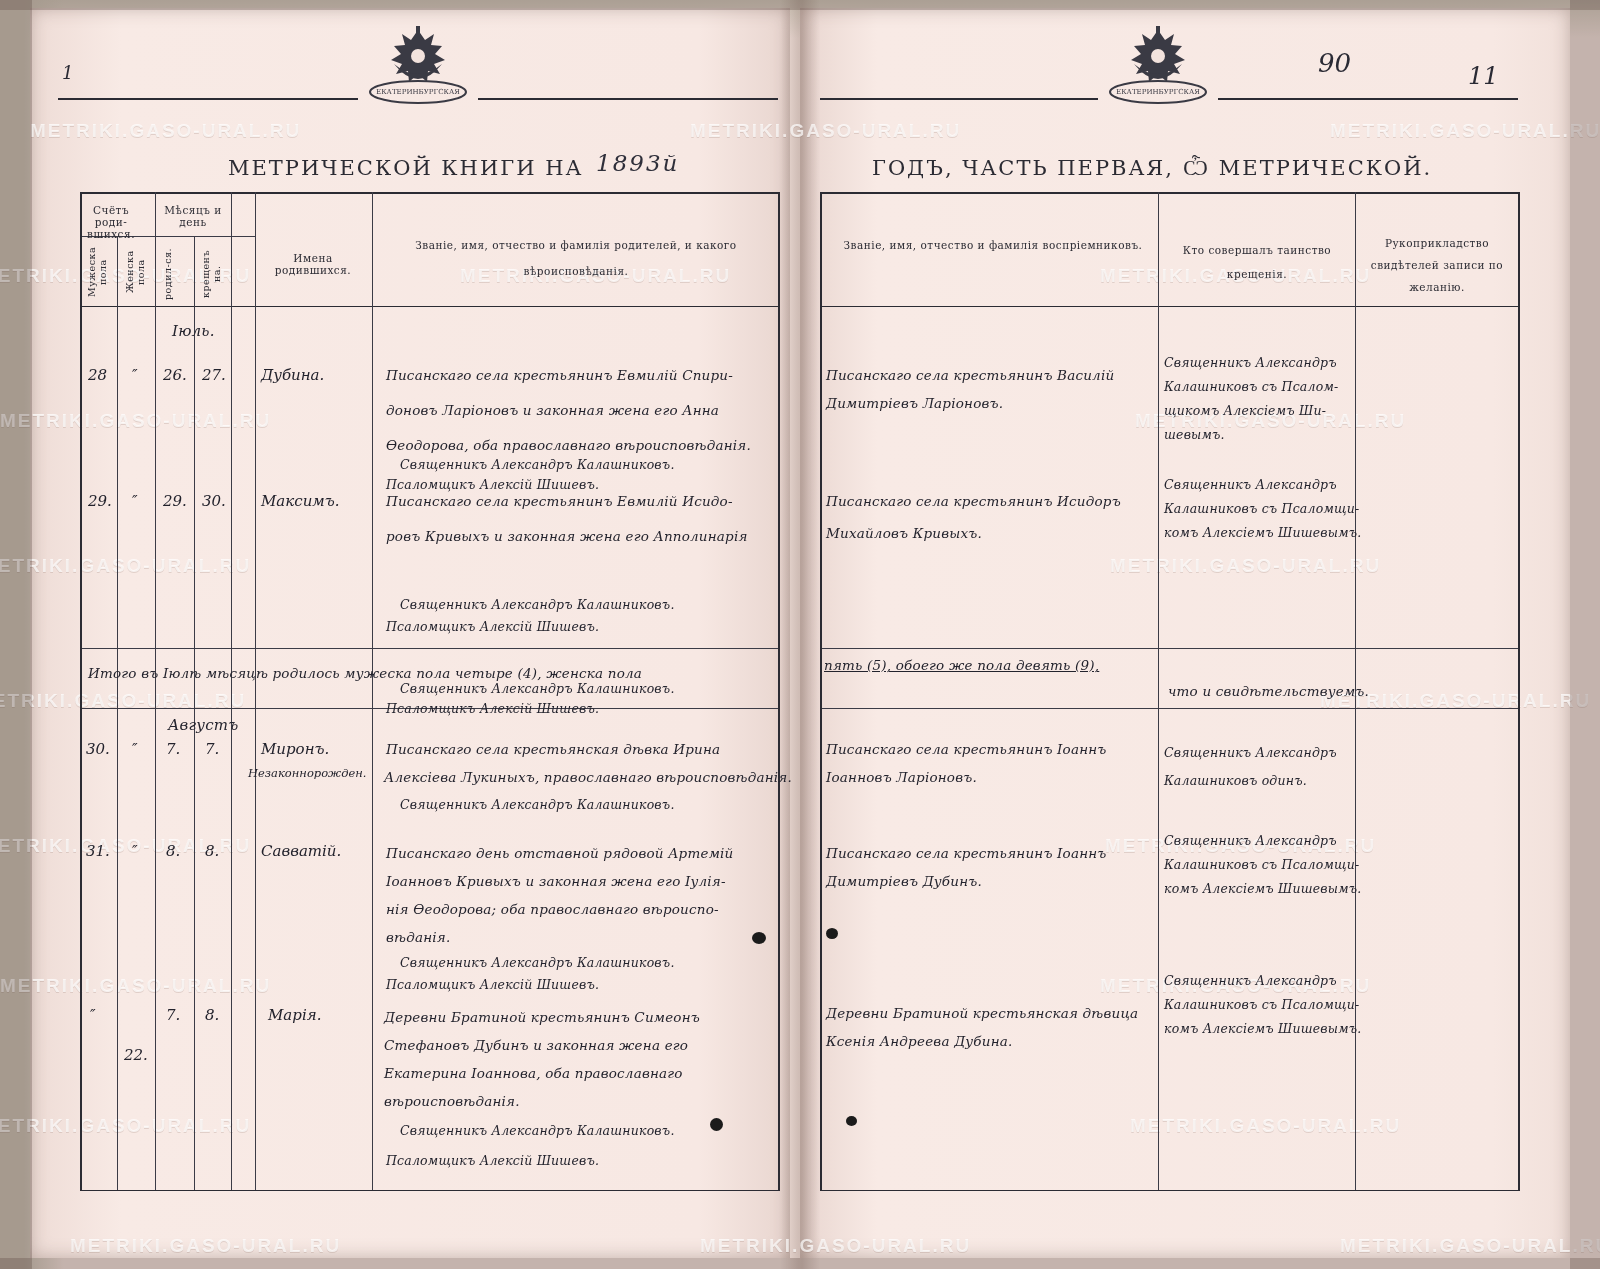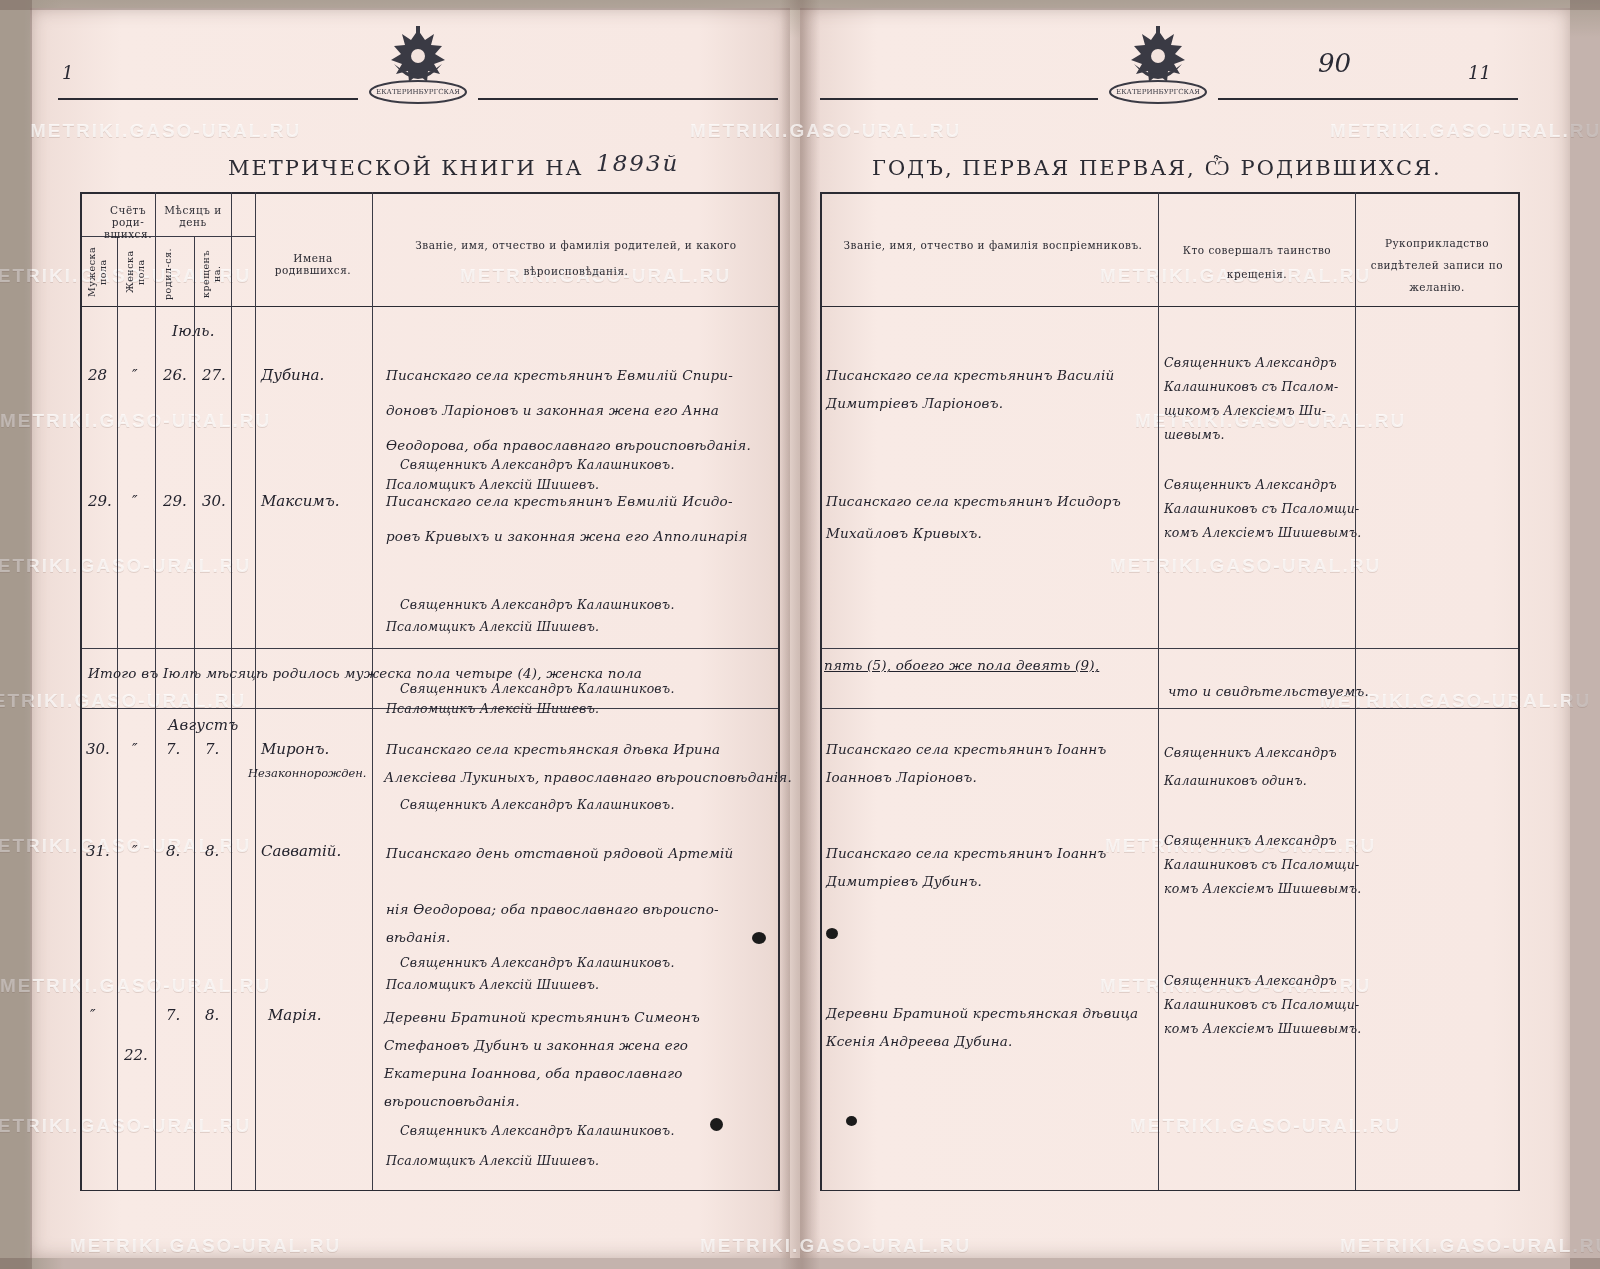--- a/index.html
+++ b/index.html
@@ -143,25 +143,25 @@
     </svg>
   </div>
 
   <div class="hline thick" style="left:58px;top:98px;width:300px;height:2px;"></div>
   <div class="hline thick" style="left:478px;top:98px;width:300px;height:2px;"></div>
   <div class="hline thick" style="left:820px;top:98px;width:278px;height:2px;"></div>
   <div class="hline thick" style="left:1218px;top:98px;width:300px;height:2px;"></div>
 
   <div class="folio" style="left:1318px;top:48px;">90</div>
   <div class="folio" style="left:62px;top:62px;font-size:18px;">1</div>
-  <div class="folio" style="left:1468px;top:62px;font-size:18px;">11</div>
+  <div class="folio" style="left:1468px;top:62px;font-size:24px;">11</div>
 
   <div class="hdr" style="left:228px;top:156px;">МЕТРИЧЕСКОЙ КНИГИ НА</div>
   <div class="hdr script" style="left:596px;top:150px;font-size:23px;">1893й</div>
-  <div class="hdr" style="left:872px;top:156px;">ГОДЪ, ПЕРВАЯ ПЕРВАЯ, Ѽ РОДИВШИХСЯ.</div>
+  <div class="hdr" style="left:872px;top:156px;">ГОДЪ, ЧАСТЬ ПЕРВАЯ, Ѽ МЕТРИЧЕСКОЙ.</div>
 
   <div class="hline thick" style="left:80px;top:192px;width:700px;height:2px;"></div>
   <div class="hline thick" style="left:820px;top:192px;width:700px;height:2px;"></div>
 
   <div class="hline" style="left:80px;top:236px;width:175px;"></div>
   <div class="hline thick" style="left:80px;top:306px;width:700px;"></div>
   <div class="hline thick" style="left:820px;top:306px;width:700px;"></div>
 
   <div class="hline" style="left:80px;top:648px;width:700px;"></div>
   <div class="hline" style="left:820px;top:648px;width:700px;"></div>
@@ -178,21 +178,21 @@
   <div class="vline" style="left:231px;top:192px;height:998px;"></div>
   <div class="vline" style="left:255px;top:192px;height:998px;"></div>
   <div class="vline" style="left:372px;top:192px;height:998px;"></div>
   <div class="vline thick" style="left:778px;top:192px;height:998px;width:2px;"></div>
 
   <div class="vline thick" style="left:820px;top:192px;height:998px;width:2px;"></div>
   <div class="vline" style="left:1158px;top:192px;height:998px;"></div>
   <div class="vline" style="left:1355px;top:192px;height:998px;"></div>
   <div class="vline thick" style="left:1518px;top:192px;height:998px;width:2px;"></div>
 
-  <div class="colhead" style="left:92px;top:204px;width:72px;">Счётъ роди-вшихся.</div>
+  <div class="colhead" style="left:75px;top:204px;width:72px;">Счётъ роди-вшихся.</div>
   <div class="colhead" style="left:157px;top:204px;width:72px;">Мѣсяцъ и день</div>
 
   <div class="vert" style="left:86px;top:242px;height:60px;">Мужеска пола</div>
   <div class="vert" style="left:124px;top:242px;height:60px;">Женска пола</div>
   <div class="vert" style="left:162px;top:246px;height:56px;">родил-ся.</div>
   <div class="vert" style="left:200px;top:246px;height:56px;">крещенъ на.</div>
 
   <div class="colhead" style="left:256px;top:252px;width:114px;">Имена родившихся.</div>
   <div class="colhead" style="left:382px;top:232px;width:388px;line-height:26px;">Званіе, имя, отчество и фамилія родителей, и какого вѣроисповѣданія.</div>
   <div class="colhead" style="left:838px;top:232px;width:310px;line-height:26px;">Званіе, имя, отчество и фамилія воспріемниковъ.</div>
@@ -264,20 +264,21 @@
   <div class="hand small" style="left:1164px;top:740px;">Священникъ Александръ</div>
   <div class="hand small" style="left:1164px;top:768px;">Калашниковъ одинъ.</div>
 
   <div class="cell num" style="left:86px;top:842px;">31.</div>
   <div class="cell num" style="left:132px;top:842px;">″</div>
   <div class="cell num" style="left:166px;top:842px;">8.</div>
   <div class="cell num" style="left:205px;top:842px;">8.</div>
   <div class="cell" style="left:261px;top:842px;font-size:15px;">Савватій.</div>
 
   <div class="hand" style="left:386px;top:840px;">Писанскаго день отставной рядовой Артемій</div>
+  <div class="hand" style="left:386px;top:868px;">Іоанновъ Кривыхъ и законная жена его Іулія-</div>
   <div class="hand" style="left:386px;top:896px;">нія Ѳеодорова; оба православнаго вѣроиспо-</div>
   <div class="hand" style="left:386px;top:924px;">вѣданія.</div>
   <div class="hand small" style="left:400px;top:950px;">Священникъ Александръ Калашниковъ.</div>
   <div class="hand small" style="left:386px;top:972px;">Псаломщикъ Алексій Шишевъ.</div>
 
   <div class="hand" style="left:826px;top:840px;">Писанскаго села крестьянинъ Іоаннъ</div>
   <div class="hand" style="left:826px;top:868px;">Димитріевъ Дубинъ.</div>
 
   <div class="hand small" style="left:1164px;top:828px;">Священникъ Александръ</div>
   <div class="hand small" style="left:1164px;top:852px;">Калашниковъ съ Псаломщи-</div>

